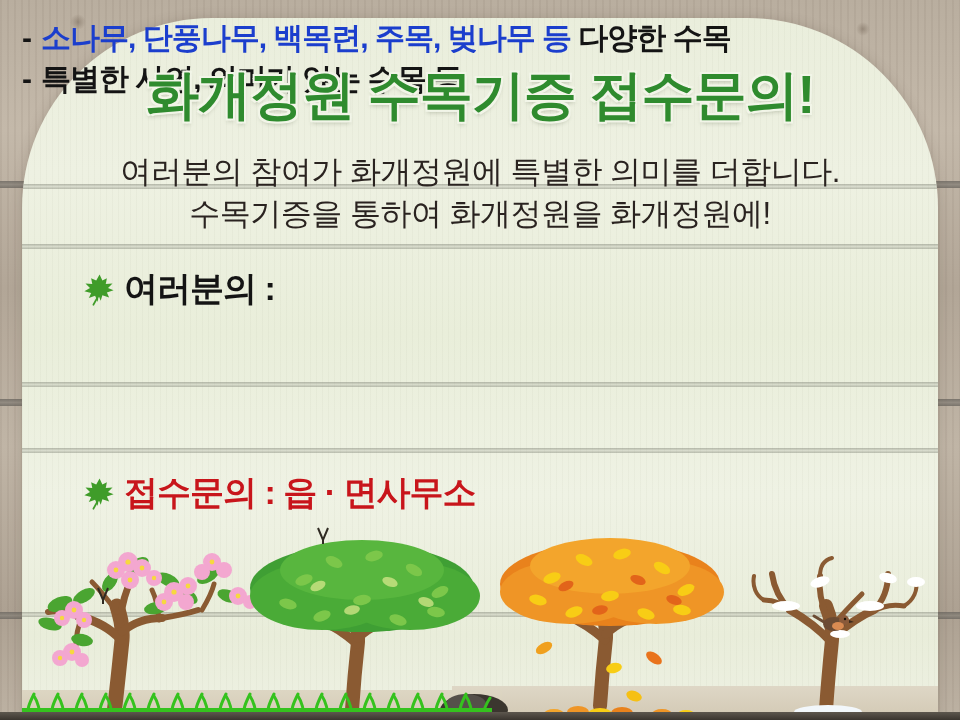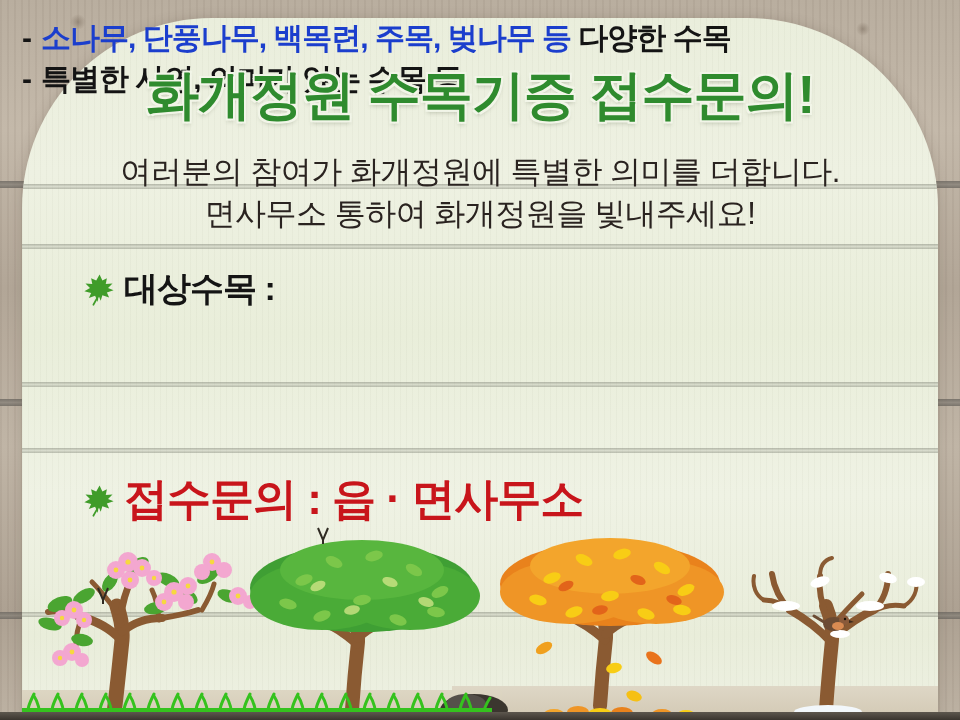--- a/index.html
+++ b/index.html
@@ -76,21 +76,21 @@
   .bullet{
     font-size:30px;font-weight:bold;color:#141414;letter-spacing:-1px;
     white-space:nowrap;
   }
   .b1{left:108px;top:318px;}
   .b2{left:108px;top:376px;}
   .dash{margin-right:10px;}
   .blue{color:#1b3ecd;}
   .contact{
     left:58px;top:452px;
-    font-size:44px;font-weight:bold;color:#c8151b;letter-spacing:-1px;
+    font-size:34px;font-weight:bold;color:#c8151b;letter-spacing:-1px;
   }
 
   
   .scene{position:absolute;left:0;bottom:0;width:916px;height:220px;}
   .ground-spring{
     position:absolute;left:0;bottom:0;width:480px;height:30px;
     background:linear-gradient(180deg,#ddd6c3,#d3cab5);
   }
   .ground-dry{
     position:absolute;left:430px;bottom:0;width:486px;height:34px;
@@ -123,29 +123,29 @@
     <div class="panel-seam" style="top:364px"></div>
     <div class="panel-seam" style="top:430px"></div>
     <div class="panel-seam" style="top:594px"></div>
   </div>
 
   <div class="content">
 
     <div class="title">화개정원 수목기증 접수문의!</div>
 
     <div class="subtitle sub1">여러분의 참여가 화개정원에 특별한 의미를 더합니다.</div>
-    <div class="subtitle sub2">면사무소 통하여 화개정원을 빛내주세요!</div>
+    <div class="subtitle sub2">수목기증을 통하여 화개정원을 화개정원에!</div>
 
     <div class="row heading">
       <svg class="leaf" viewBox="0 0 64 64">
         <path d="M33 6 L38 17 L46 13 L44 23 L56 22 L48 30 L58 34 L46 38 L50 47 L38 43 L35 53 L31 43 L30 55
                  L25 44 L14 48 L18 39 L6 36 L16 30 L8 22 L20 23 L18 13 L27 17 Z" fill="#3f9c29"></path>
         <path d="M31 44 L22 60" stroke="#3f9c29" stroke-width="3" fill="none" stroke-linecap="round"></path>
       </svg>
-      <span>대상수목 :</span>
+      <span>여러분의 :</span>
     </div>
 
     <div class="bullet b1">
       <span class="dash">-</span><span class="blue">소나무, 단풍나무, 백목련, 주목, 벚나무 등</span>
       <span>다양한 수목</span>
     </div>
 
     <div class="bullet b2">
       <span class="dash">-</span><span>특별한 사연, 의미가 있는 수목 등</span>
     </div>

